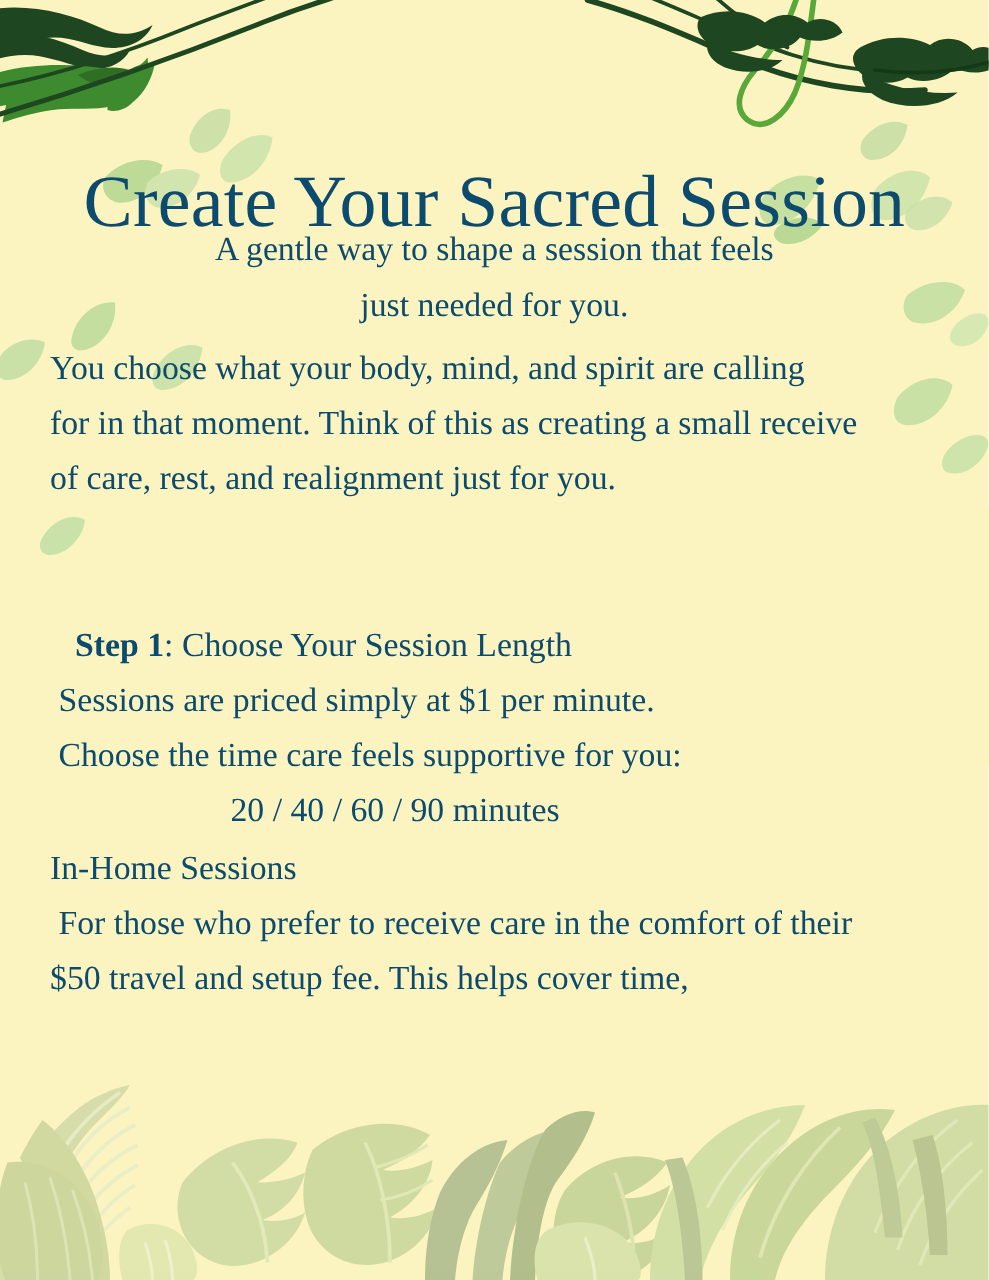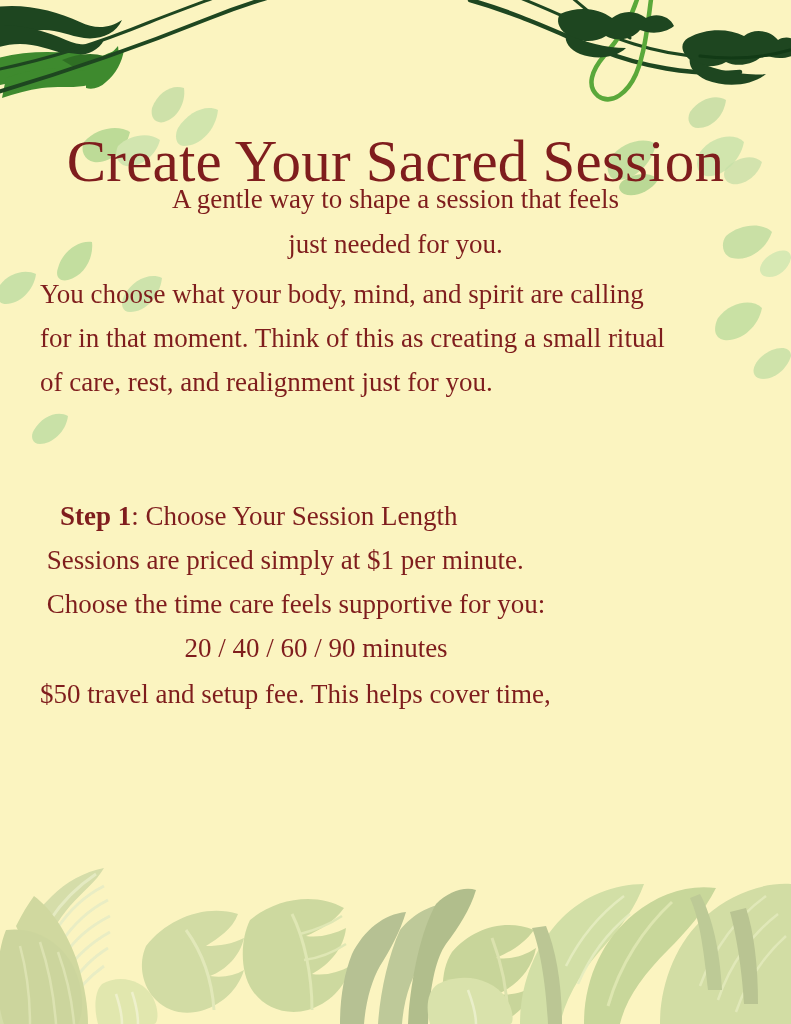--- a/index.html
+++ b/index.html
@@ -7,21 +7,21 @@
     padding: 0;
     background: #ffffff;
   }
   #page {
     position: relative;
     width: 791px;
     height: 1024px;
     overflow: hidden;
     background: #fbf4c0;
     font-family: "Liberation Serif", "DejaVu Serif", serif;
-    color: #7f1d1d;
+    color: #0c4a6e;
   }
   .deco {
     position: absolute;
     pointer-events: none;
   }
   #deco-top {
     top: 0; left: 0;
     width: 791px; height: 200px;
     z-index: 1;
   }
@@ -218,30 +218,32 @@
 
   <div id="content">
 
     <h1 class="title">Create Your Sacred Session</h1>
 
     <div class="subtitle" id="sub-line-0">A gentle way to shape a session that feels</div>
     <div class="subtitle" id="sub-line-1">just needed for you.</div>
 
     <div class="body-block" id="intro-para">
       <div class="para-line">You choose what your body, mind, and spirit are calling</div>
-      <div class="para-line">for in that moment. Think of this as creating a small ritual</div>
+      <div class="para-line">for in that moment. Think of this as creating a small receive</div>
       <div class="para-line">of care, rest, and realignment just for you.</div>
     </div>
 
     <div class="body-block" id="step-block">
       <div class="para-line"><span class="step-label">Step 1</span><span>: Choose Your Session Length</span></div>
       <div class="para-line"> Sessions are priced simply at $1 per minute.</div>
       <div class="para-line"> Choose the time care feels supportive for you:</div>
     </div>
 
     <div class="center-line" id="minutes-line">20 / 40 / 60 / 90 minutes</div>
 
     <div class="body-block" id="inhome-block">
+      <div class="para-line">In-Home Sessions</div>
+      <div class="para-line"> For those who prefer to receive care in the comfort of their</div>
       <div class="para-line">$50 travel and setup fee. This helps cover time,</div>
     </div>
 
   </div>
 </div>
 
 </body></html>

